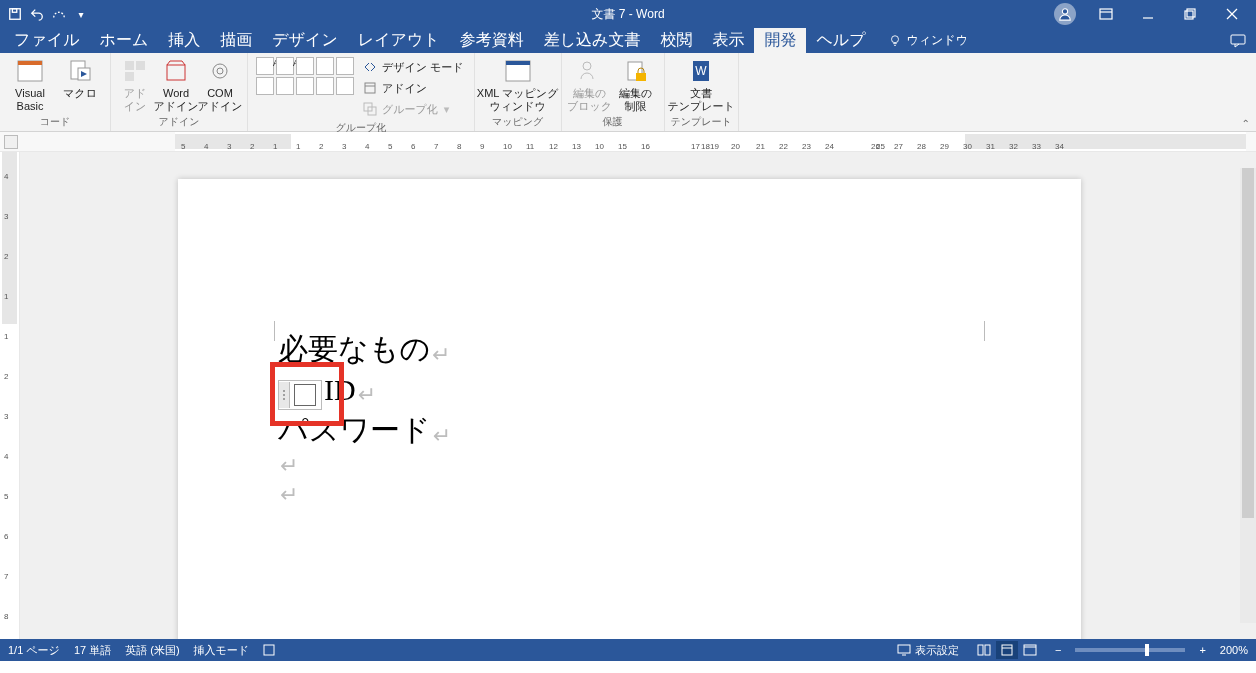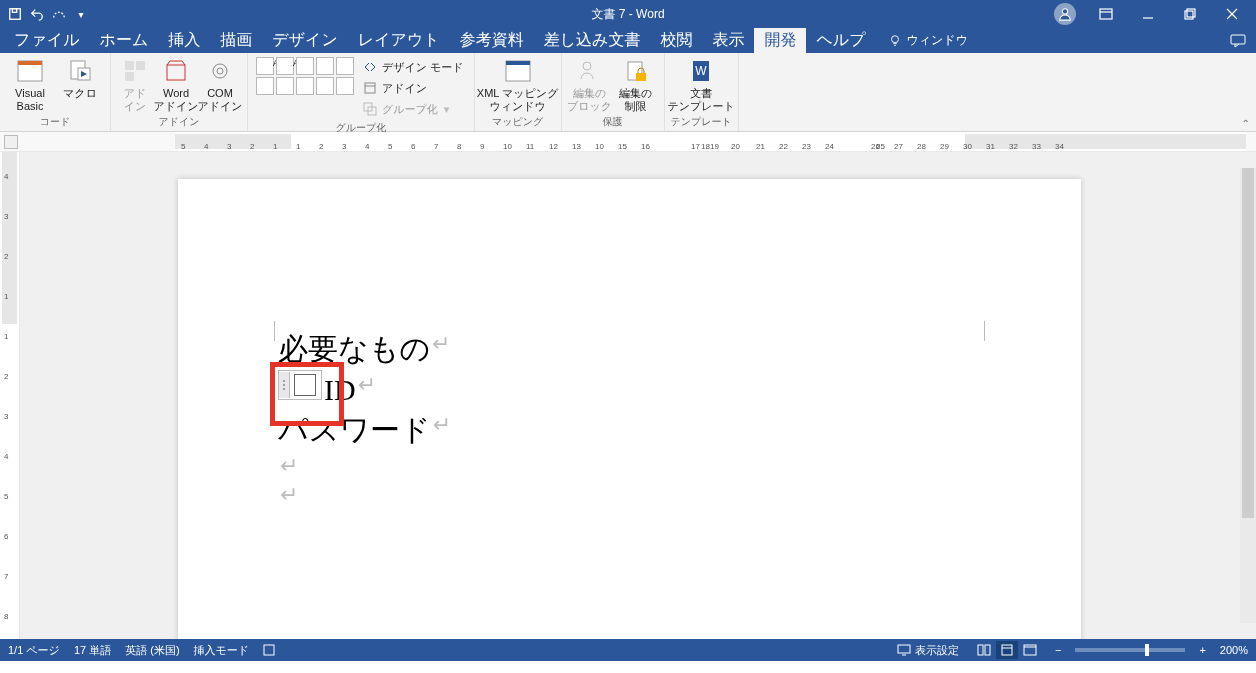--- a/index.html
+++ b/index.html
@@ -41,21 +41,21 @@
   .ruler-h .dark{background:#e6e6e6;position:absolute;top:2px;height:15px;}
   .workspace{position:relative;height:487px;background:#f0f0f0;display:flex;}
   .ruler-v{width:19px;background:#fff;border-right:1px solid #e8e8e8;position:relative;font-size:8px;color:#555;}
   .ruler-v .tick{position:absolute;left:4px;}
   .ruler-v .dark{background:#e6e6e6;position:absolute;left:2px;width:15px;}
   .doc-scroll{flex:1;overflow:hidden;background:#f0f0f0;position:relative;}
   .page{position:absolute;left:158px;top:27px;width:903px;height:500px;background:#fff;box-shadow:0 0 6px rgba(0,0,0,.2);}
   .margin-marks .mk{position:absolute;width:20px;height:20px;border:1px solid #bbb;border-top:none;border-right:none;}
   .margin-marks .mk.tr{border:1px solid #bbb;border-top:none;border-left:none;}
   .content{position:absolute;left:100px;top:150px;font-family:"Yu Mincho","MS Mincho",serif;font-size:30px;line-height:1.35;color:#000;}
-  .content .line{display:flex;align-items:flex-start;}
+  .content .line{display:flex;align-items:flex-end;}
   .ret{color:#bdbdbd;font-size:22px;margin-left:2px;}
   .checkbox-ctl{display:inline-flex;align-items:center;border:1px solid #bbb;padding:1px 3px 1px 0;margin-right:2px;position:relative;}
   .checkbox-ctl .handle{width:10px;height:26px;background:#e8e8e8;border-right:1px solid #bbb;margin-right:4px;display:flex;align-items:center;justify-content:center;}
   .checkbox-ctl .box{width:20px;height:20px;border:1.5px solid #666;margin-right:2px;}
   .red-call{position:absolute;border:5px solid #e53327;pointer-events:none;}
   .statusbar{height:22px;background:#2b579a;color:#fff;display:flex;align-items:center;font-size:11px;padding:0 8px;gap:14px;}
   .statusbar .spacer{flex:1;}
   .statusbar .sbtn{display:flex;align-items:center;gap:4px;cursor:pointer;}
   .statusbar svg{stroke:#fff;fill:none;}
   .zoom-slider{width:110px;height:4px;background:#6f8ebf;position:relative;}

